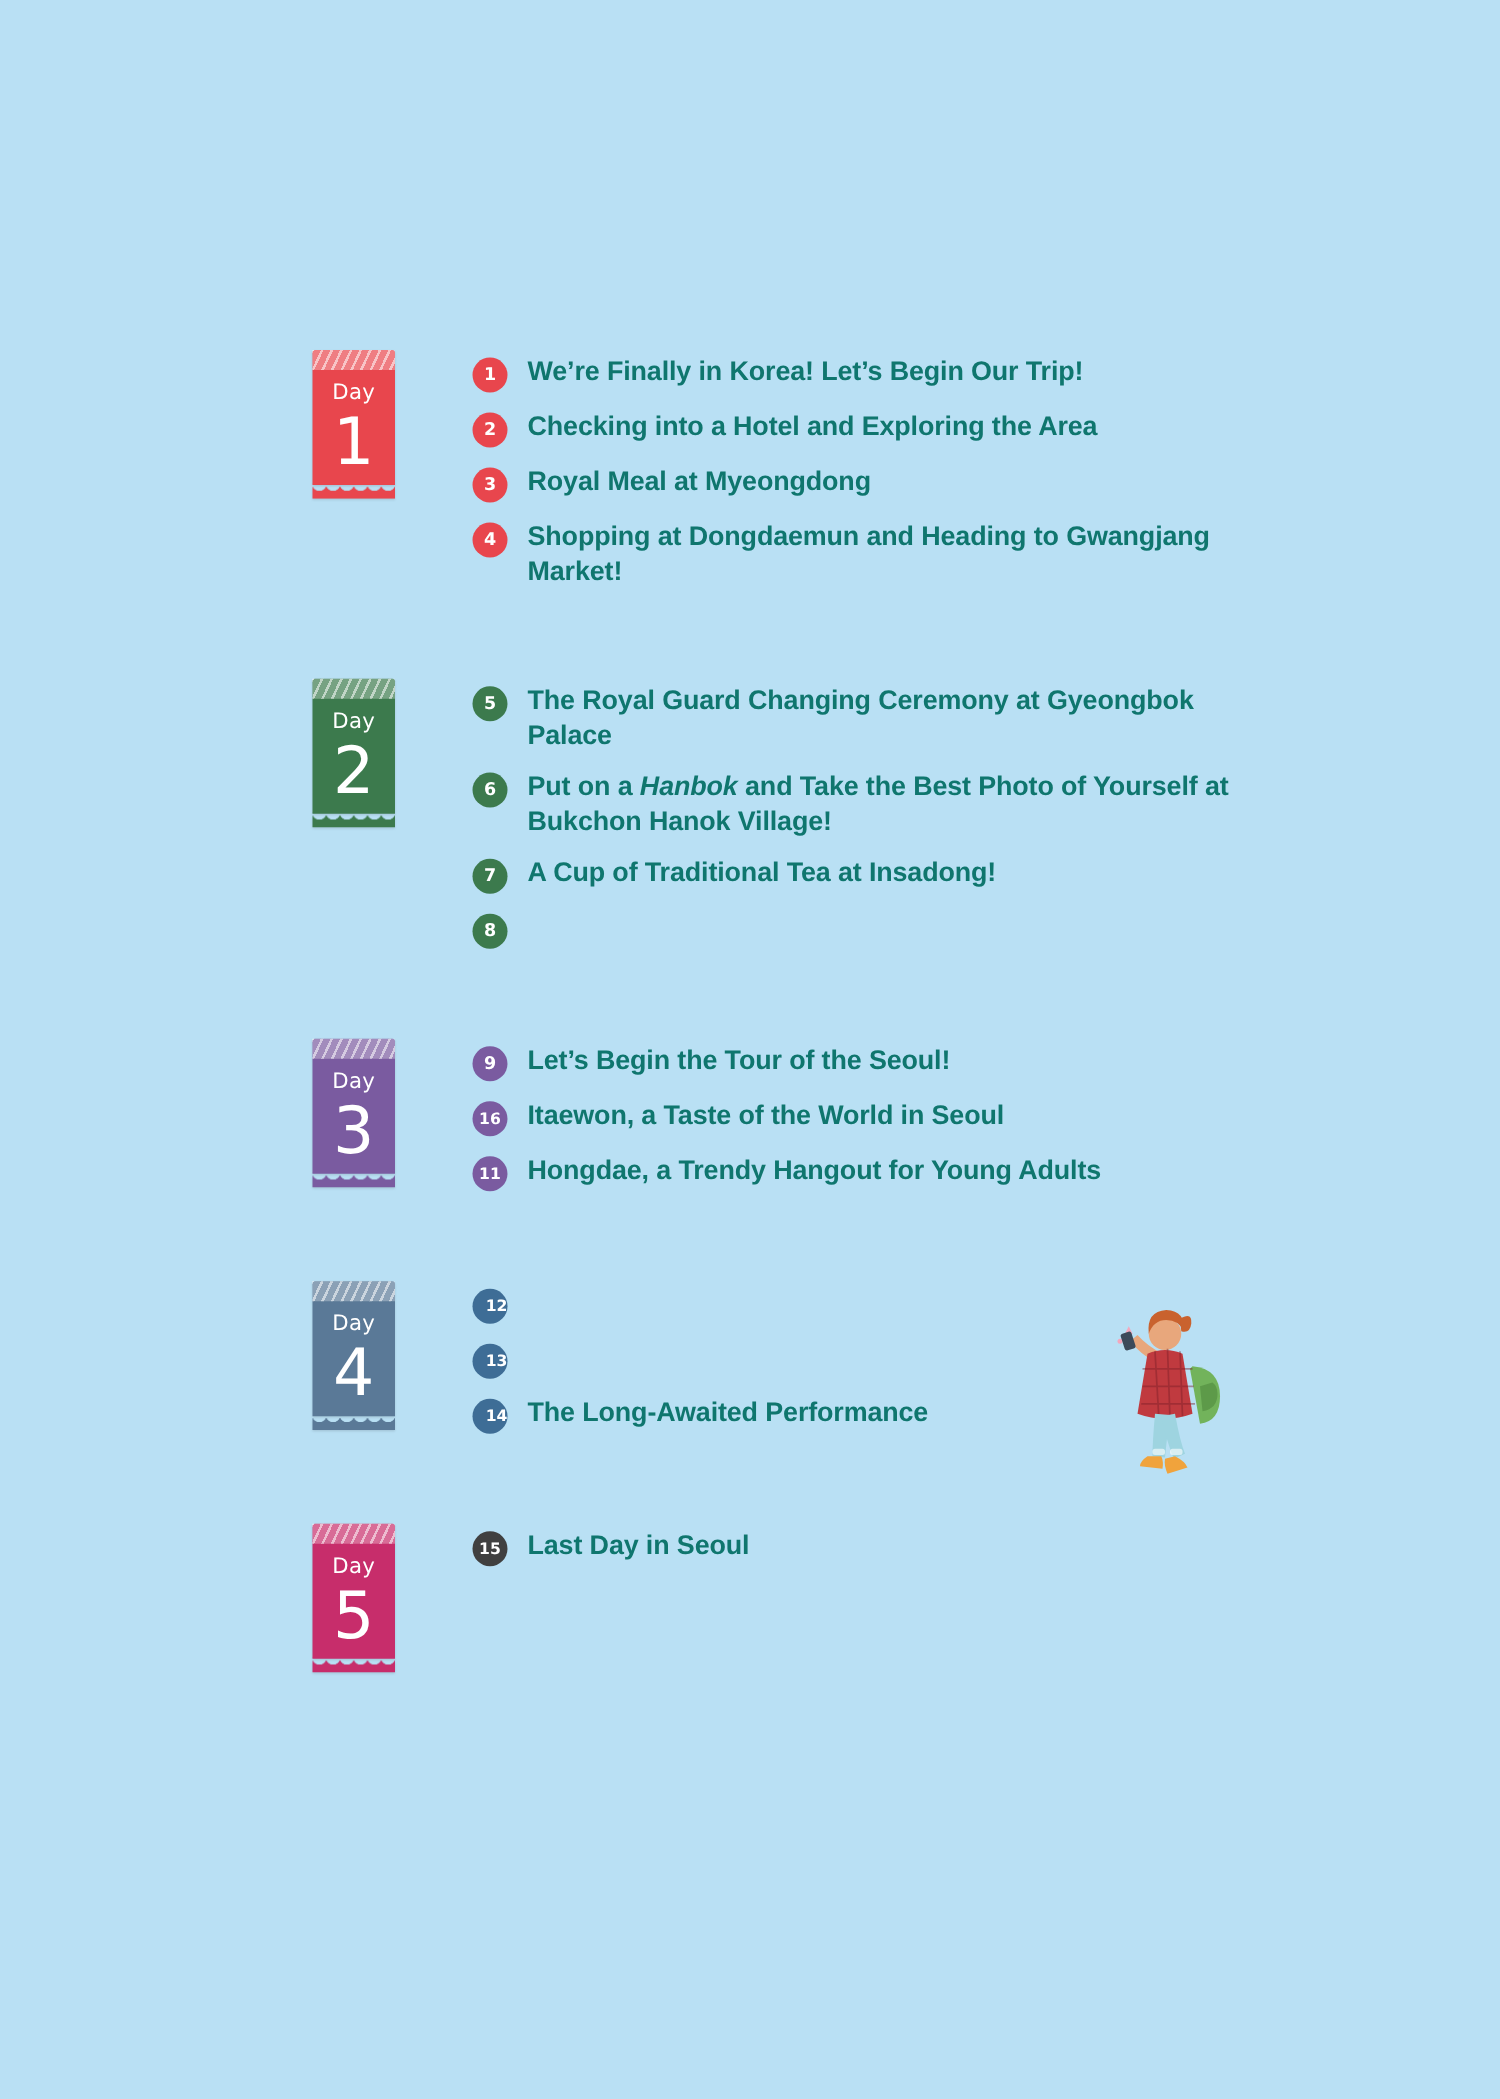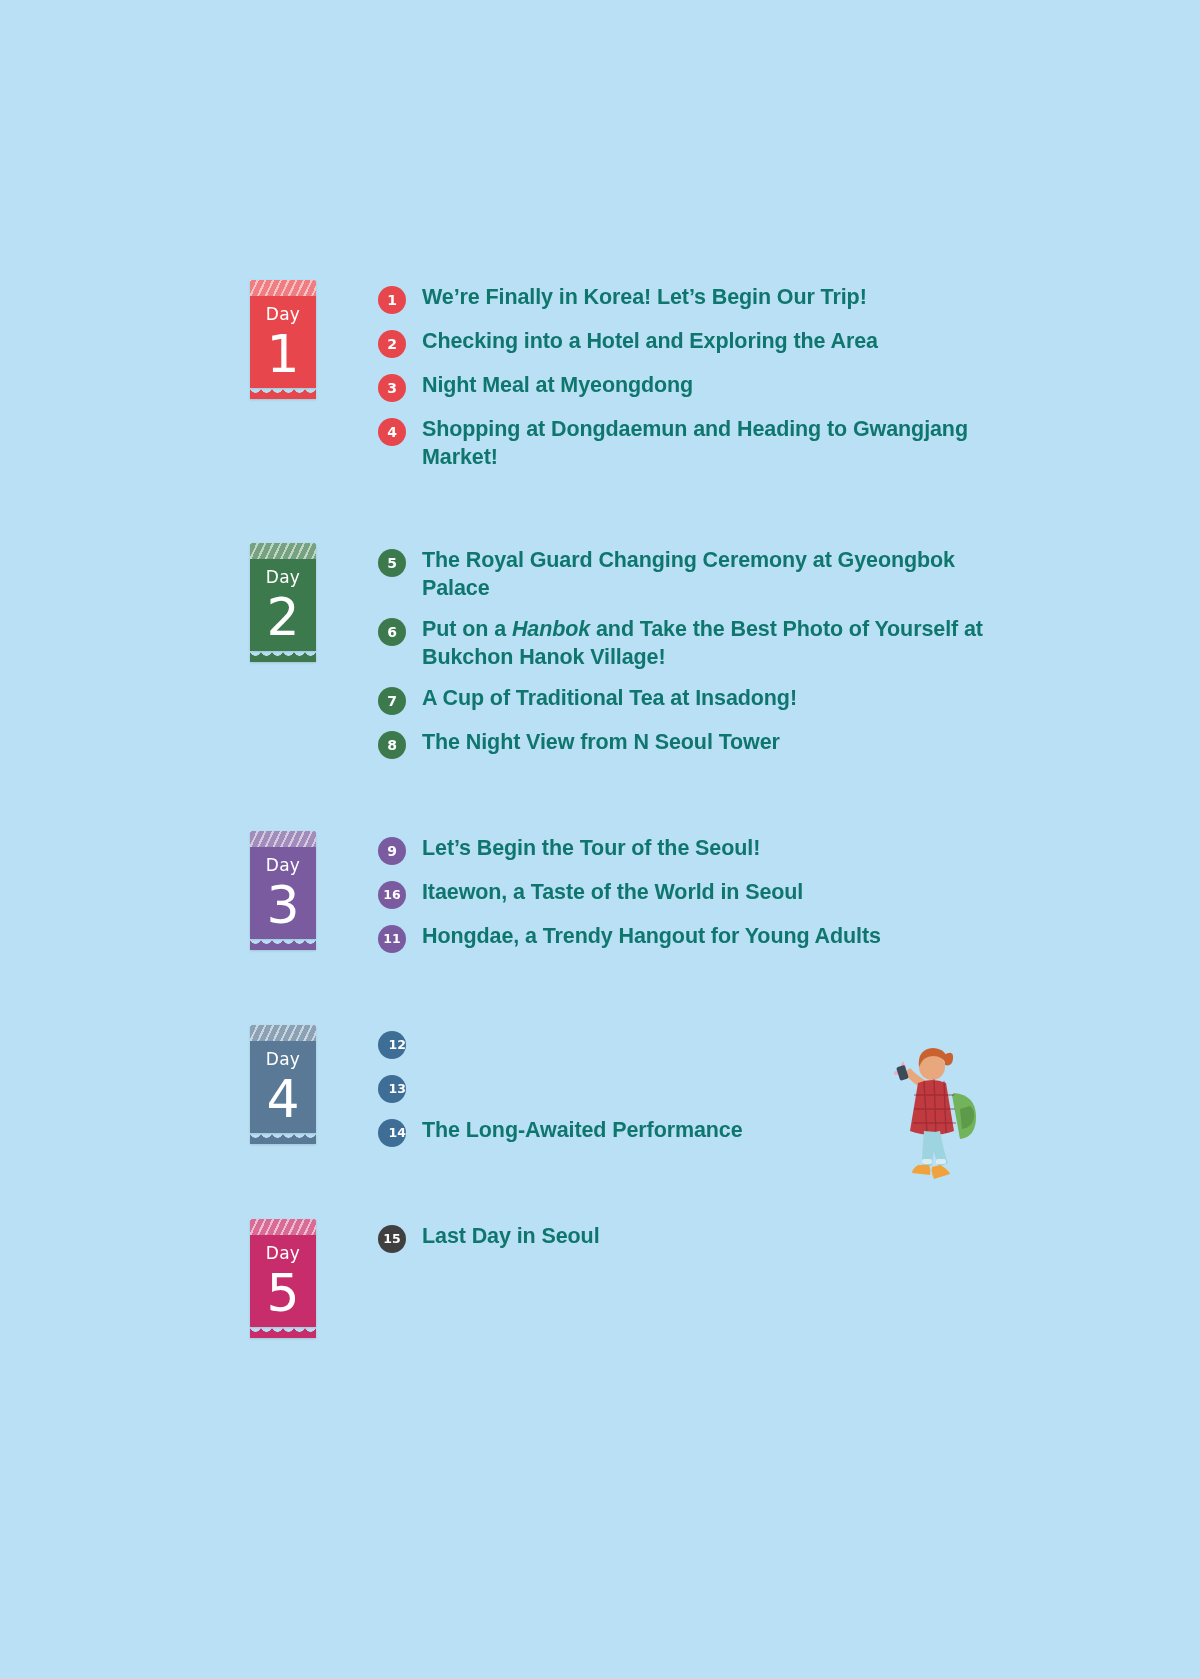--- a/index.html
+++ b/index.html
@@ -175,21 +175,21 @@
           <div class="entry">
             <span class="bullet b-red">1</span>
             <span class="entry-text">We’re Finally in Korea! Let’s Begin Our Trip!</span>
           </div>
           <div class="entry">
             <span class="bullet b-red">2</span>
             <span class="entry-text">Checking into a Hotel and Exploring the Area</span>
           </div>
           <div class="entry">
             <span class="bullet b-red">3</span>
-            <span class="entry-text">Night Meal at Myeongdong</span>
+            <span class="entry-text">Royal Meal at Myeongdong</span>
           </div>
           <div class="entry">
             <span class="bullet b-red">4</span>
             <span class="entry-text">Shopping at Dongdaemun and Heading to Gwangjang Market!</span>
           </div>
         </div>
       </div>
       <div class="day-block">
         <div class="tag c-green">
           <div class="tag-top"></div>
@@ -205,21 +205,20 @@
           <div class="entry">
             <span class="bullet b-green">6</span>
             <span class="entry-text">Put on a <em>Hanbok</em> and Take the Best Photo of Yourself at Bukchon Hanok Village!</span>
           </div>
           <div class="entry">
             <span class="bullet b-green">7</span>
             <span class="entry-text">A Cup of Traditional Tea at Insadong!</span>
           </div>
           <div class="entry">
             <span class="bullet b-green">8</span>
-            <span class="entry-text">The Night View from N Seoul Tower</span>
           </div>
         </div>
       </div>
       <div class="day-block">
         <div class="tag c-purple">
           <div class="tag-top"></div>
           <div class="day-word">Day</div>
           <div class="day-num">3</div>
           <div class="tag-bottom"></div>
         </div>

